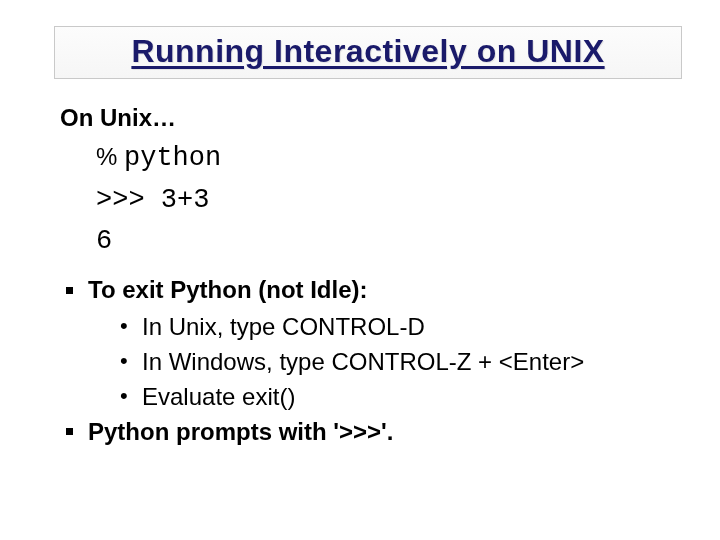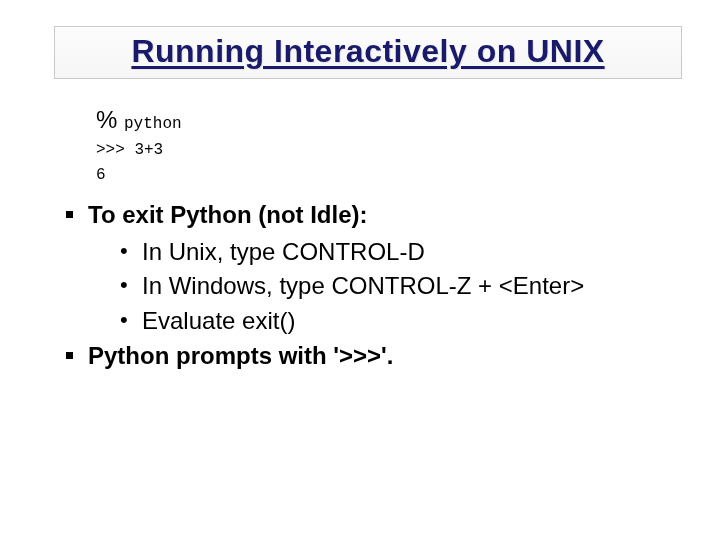--- a/index.html
+++ b/index.html
@@ -47,21 +47,21 @@
   .code-block {
     margin-left: 64px;
     margin-top: 2px;
     margin-bottom: 10px;
   }
   .code-line {
     line-height: 1.55;
   }
   .mono {
     font-family: "Courier New", Courier, monospace;
-    font-size: 16px;
+    font-size: 27px;
     font-weight: normal;
   }
   .percent {
     font-family: Arial, Helvetica, sans-serif;
     font-size: 24px;
     font-weight: normal;
   }
   ul.top {
     list-style: none;
     padding: 0;
@@ -106,20 +106,21 @@
 <body>
 
 <div class="slide">
 
   <div class="title-box">
     <span class="title-text">Running Interactively on UNIX</span>
   </div>
 
   <div class="body">
 
+    <div class="intro">On Unix…</div>
 
     <div class="code-block">
       <div class="code-line">
         <span class="percent">% </span><span class="mono">python</span>
       </div>
       <div class="code-line mono">&gt;&gt;&gt; 3+3</div>
       <div class="code-line mono">6</div>
     </div>
 
     <ul class="top">

